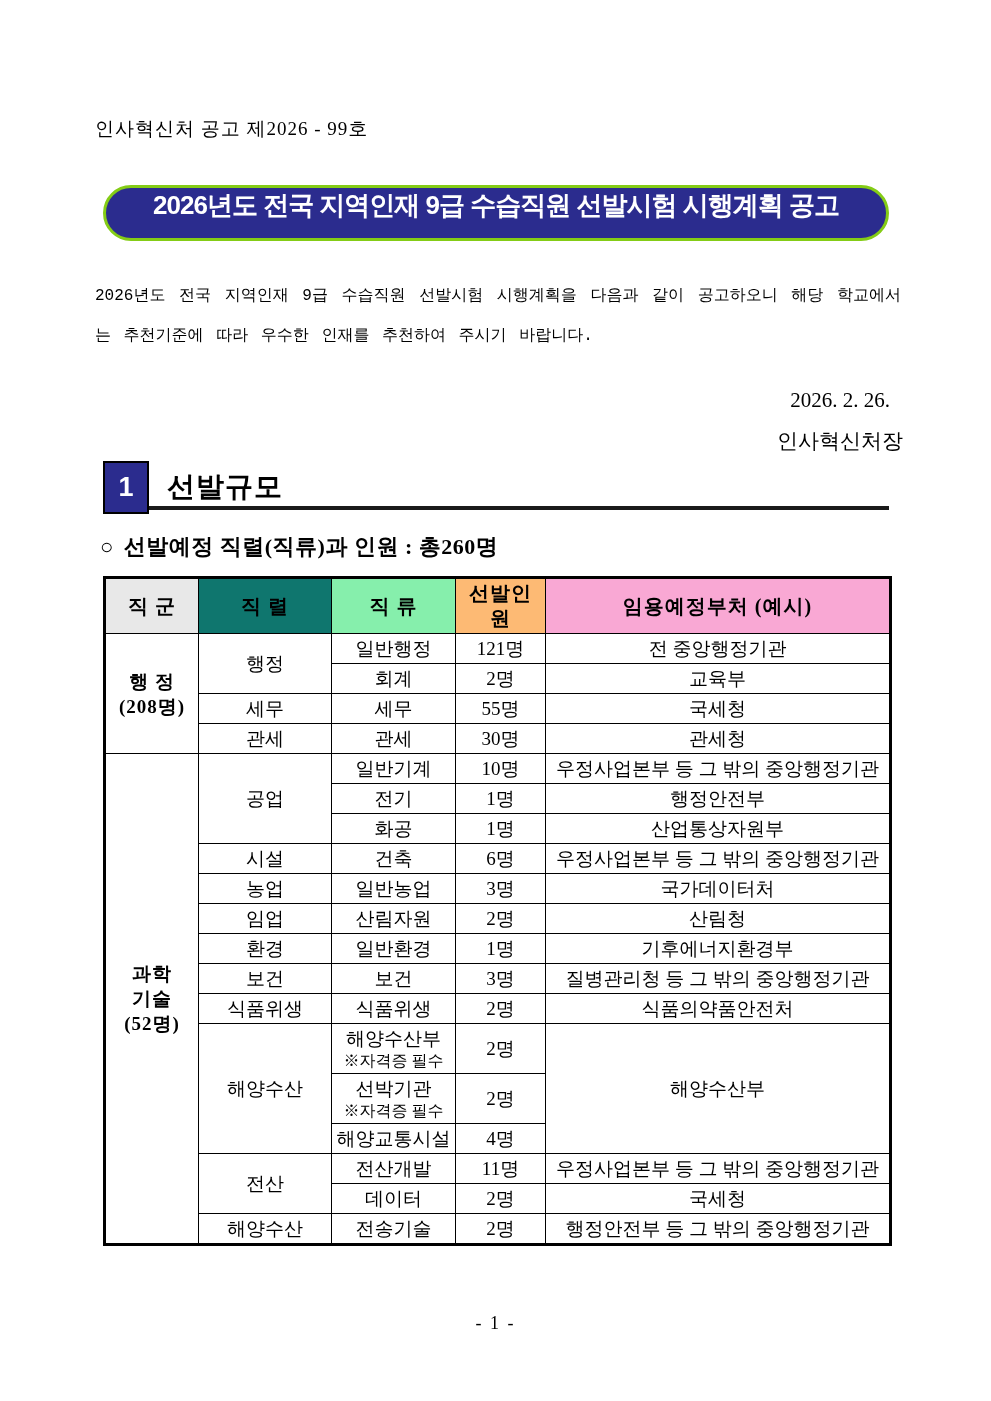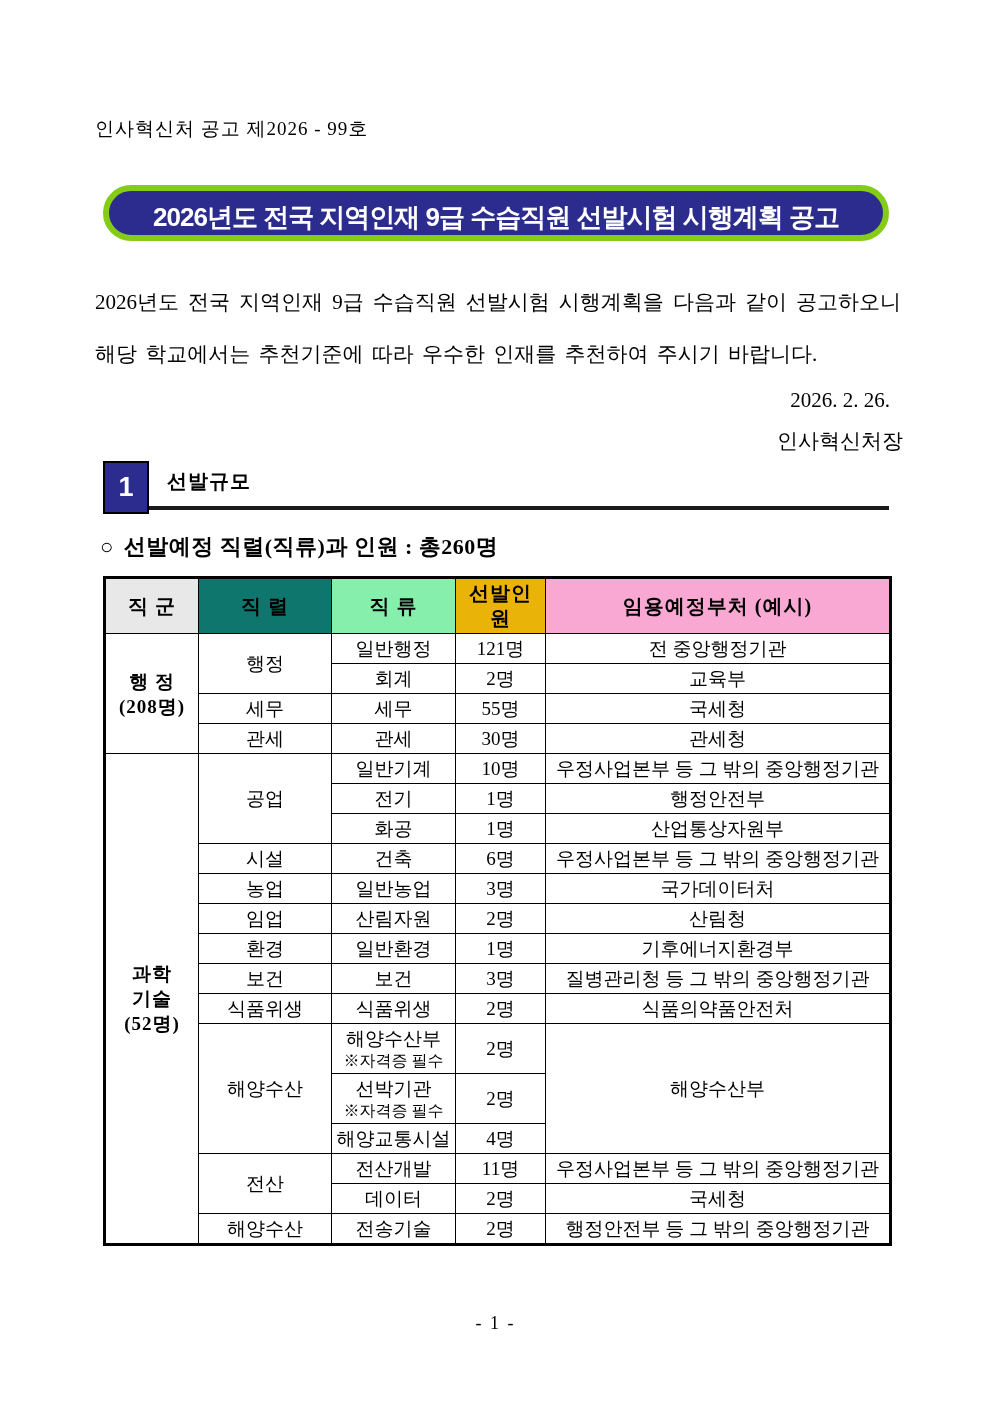--- a/index.html
+++ b/index.html
@@ -18,40 +18,41 @@
     position: absolute;
     left: 95px; top: 108px;
     font-size: 19px;
     letter-spacing: 1px;
   }
   .banner {
     position: absolute;
     left: 103px; top: 177px;
     width: 786px; height: 56px;
     background: #2b2c8e;
-    border: 6px solid #84cc16;
+    border: 3px solid #84cc16;
     border-radius: 28px;
-    display: flex; align-items: flex-end; justify-content: center;
+    display: flex; align-items: flex-start; justify-content: center;
   }
   .banner-title {
     color: #ffffff;
     font-family: "Liberation Sans", "DejaVu Sans", sans-serif;
     font-weight: bold;
     font-size: 26px;
     letter-spacing: -1px;
     white-space: nowrap;
   }
   .intro {
     position: absolute;
     left: 95px; top: 268px;
     width: 806px;
-    font-size: 21px;
-    line-height: 52px;
+    font-size: 16px;
+    line-height: 40px;
     text-align: justify;
     word-spacing: 3px;
+    font-family: Liberation Mono, monospace;
   }
   .date-block {
     position: absolute;
     right: 88px; top: 372px;
     text-align: center;
     font-size: 21px;
     line-height: 41px;
   }
   .section-header {
     position: absolute;
@@ -69,21 +70,21 @@
     font-family: "Liberation Sans", "DejaVu Sans", sans-serif;
     font-weight: bold;
     font-size: 27px;
     display: flex; align-items: center; justify-content: center;
   }
   .section-title {
     position: absolute;
     left: 64px; top: 7px;
     font-family: "Liberation Sans", "DejaVu Sans", sans-serif;
     font-weight: bold;
-    font-size: 20px;
+    font-size: 28px;
     letter-spacing: 1px;
   }
   .bullet-line {
     position: absolute;
     left: 100px; top: 524px;
     font-size: 22px;
     font-weight: bold;
     letter-spacing: 0.5px;
   }
   .bullet-marker { font-weight: normal; margin-right: 10px; }
@@ -170,21 +171,21 @@
         <col class="c-jikryeol">
         <col class="c-jikryu">
         <col class="c-inwon">
         <col class="c-bucheo">
     </colgroup>
     <thead>
       <tr>
           <th style="background: rgb(232, 232, 232);">직 군</th>
           <th style="background: #0f766e;">직 렬</th>
           <th style="background: #86efac;">직 류</th>
-          <th style="background: #eab308;">선발인원</th>
+          <th style="background: #fdba74;">선발인원</th>
           <th style="background: #f9a8d4;">임용예정부처 (예시)</th>
         </tr>
     </thead>
     <tbody>
         <tr>
           <td rowspan="4" class="group">행 정
 (208명)</td>
           <td rowspan="2">행정</td>
           <td>일반행정</td>
           <td>121명</td>

